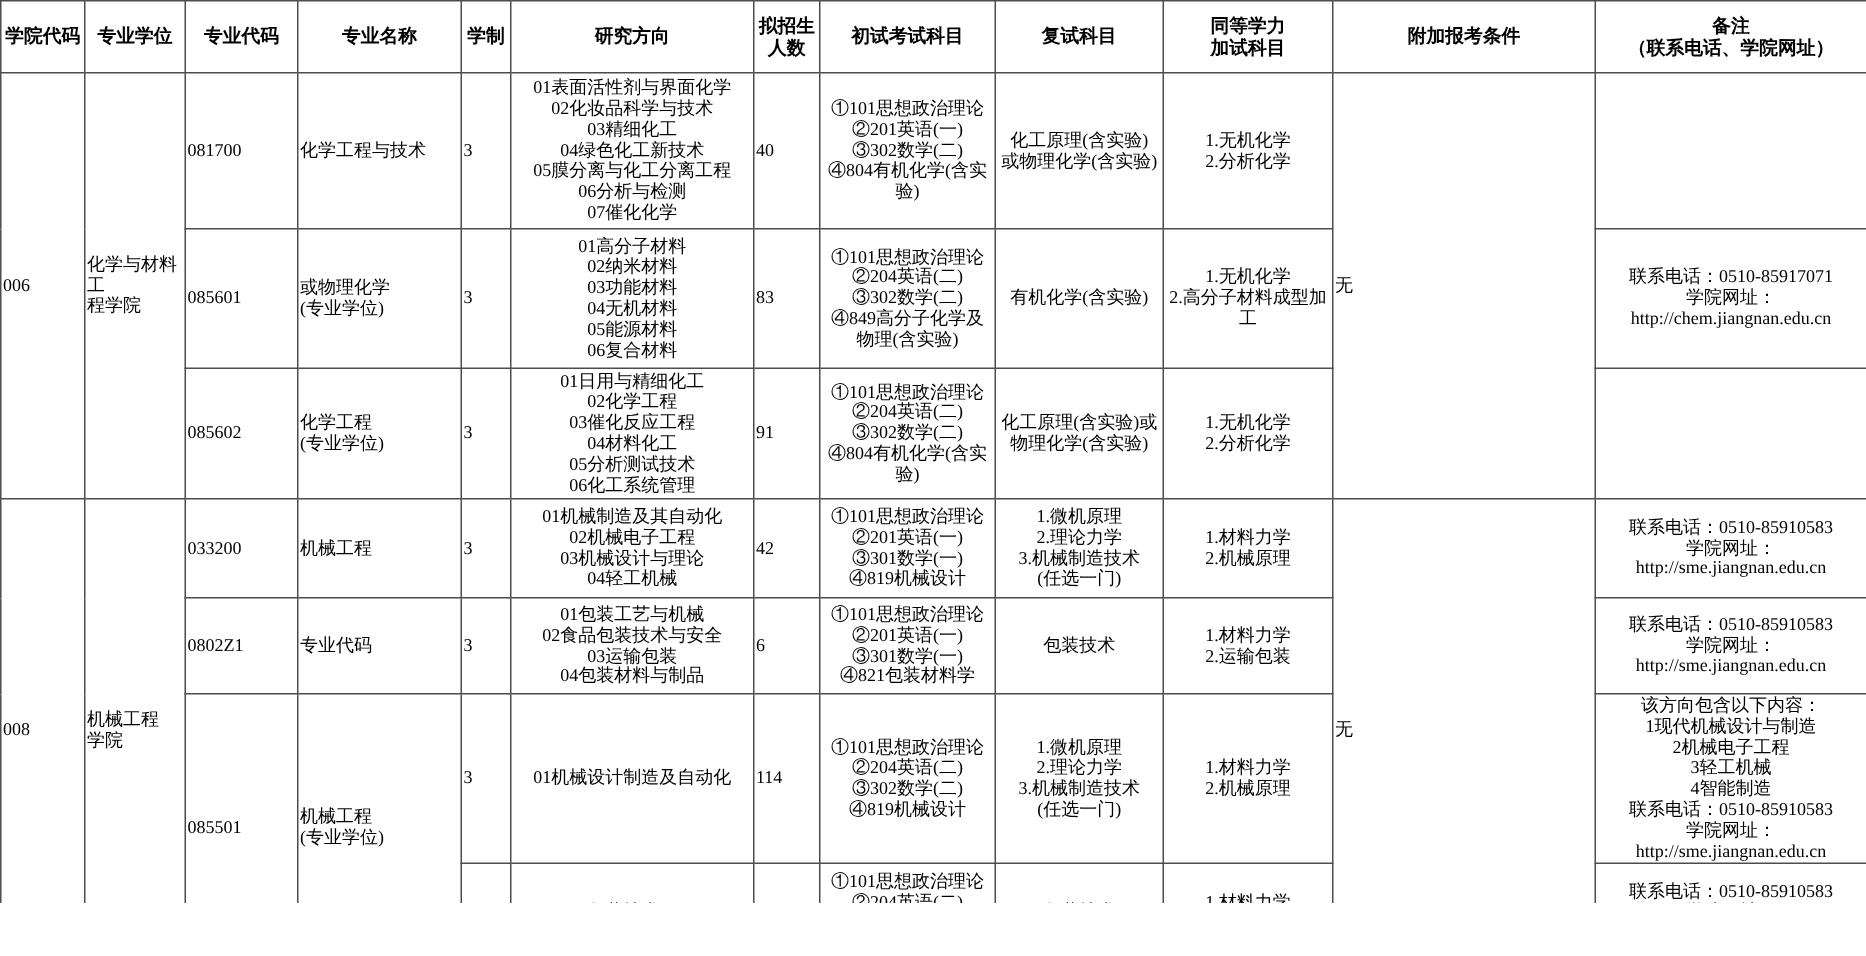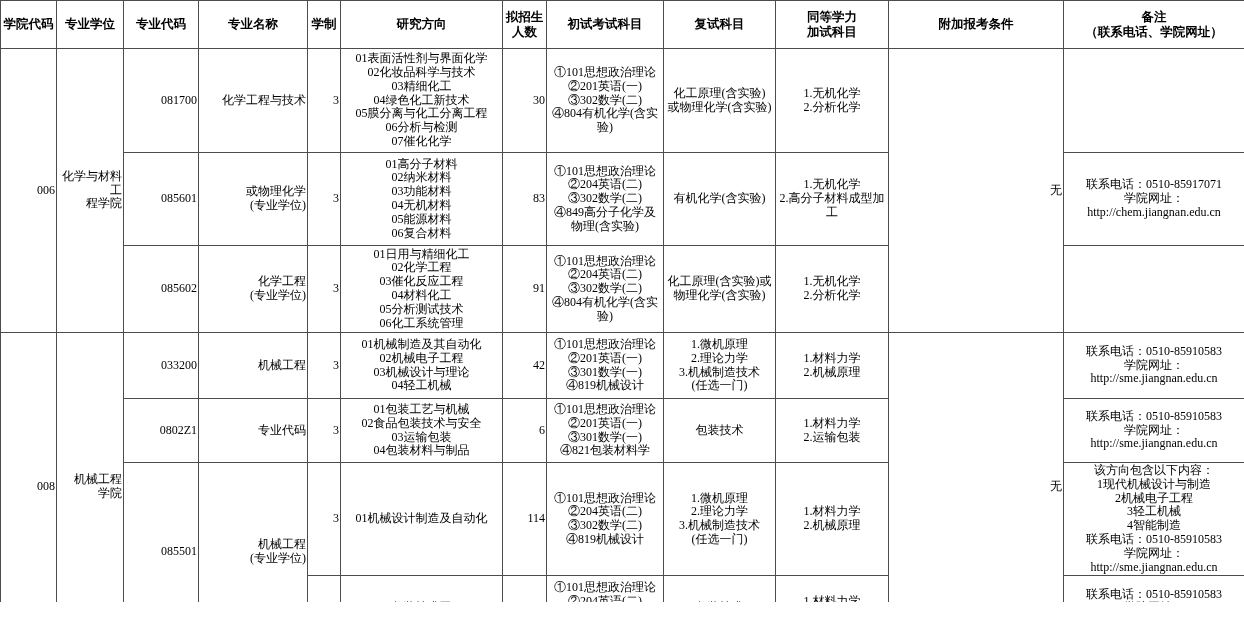--- a/index.html
+++ b/index.html
@@ -9,21 +9,21 @@
   table.adm th,table.adm td{
     border:1px solid #4c4c4c;
     font-size:12px;
     line-height:1.15;
     vertical-align:middle;
     overflow:hidden;
     white-space:pre-line;
     word-break:break-all;
   }
   table.adm th{font-weight:bold;text-align:center;padding:0 1px;font-size:12.5px;}
-  td.c{text-align:right;padding:0 1px;}
+  td.c{text-align:left;padding:0 1px;}
   td.l{text-align:center;padding:1px 3px;}
 </style>
 </head>
 <body>
 
 <div class="page">
   <table class="adm">
     <colgroup>
       <col style="width:56px">
         <col style="width:67px">
@@ -66,21 +66,21 @@
         <td class="c">081700</td>
         <td class="c">化学工程与技术</td>
         <td class="c">3</td>
         <td class="l">01表面活性剂与界面化学
 02化妆品科学与技术
 03精细化工
 04绿色化工新技术
 05膜分离与化工分离工程
 06分析与检测
 07催化化学</td>
-        <td class="c">30</td>
+        <td class="c">40</td>
         <td class="l">①101思想政治理论
 ②201英语(一)
 ③302数学(二)
 ④804有机化学(含实验)</td>
         <td class="l">化工原理(含实验)
 或物理化学(含实验)</td>
         <td class="l">1.无机化学
 2.分析化学</td>
         <td class="c" rowspan="3">无</td>
         <td class="l"></td>

